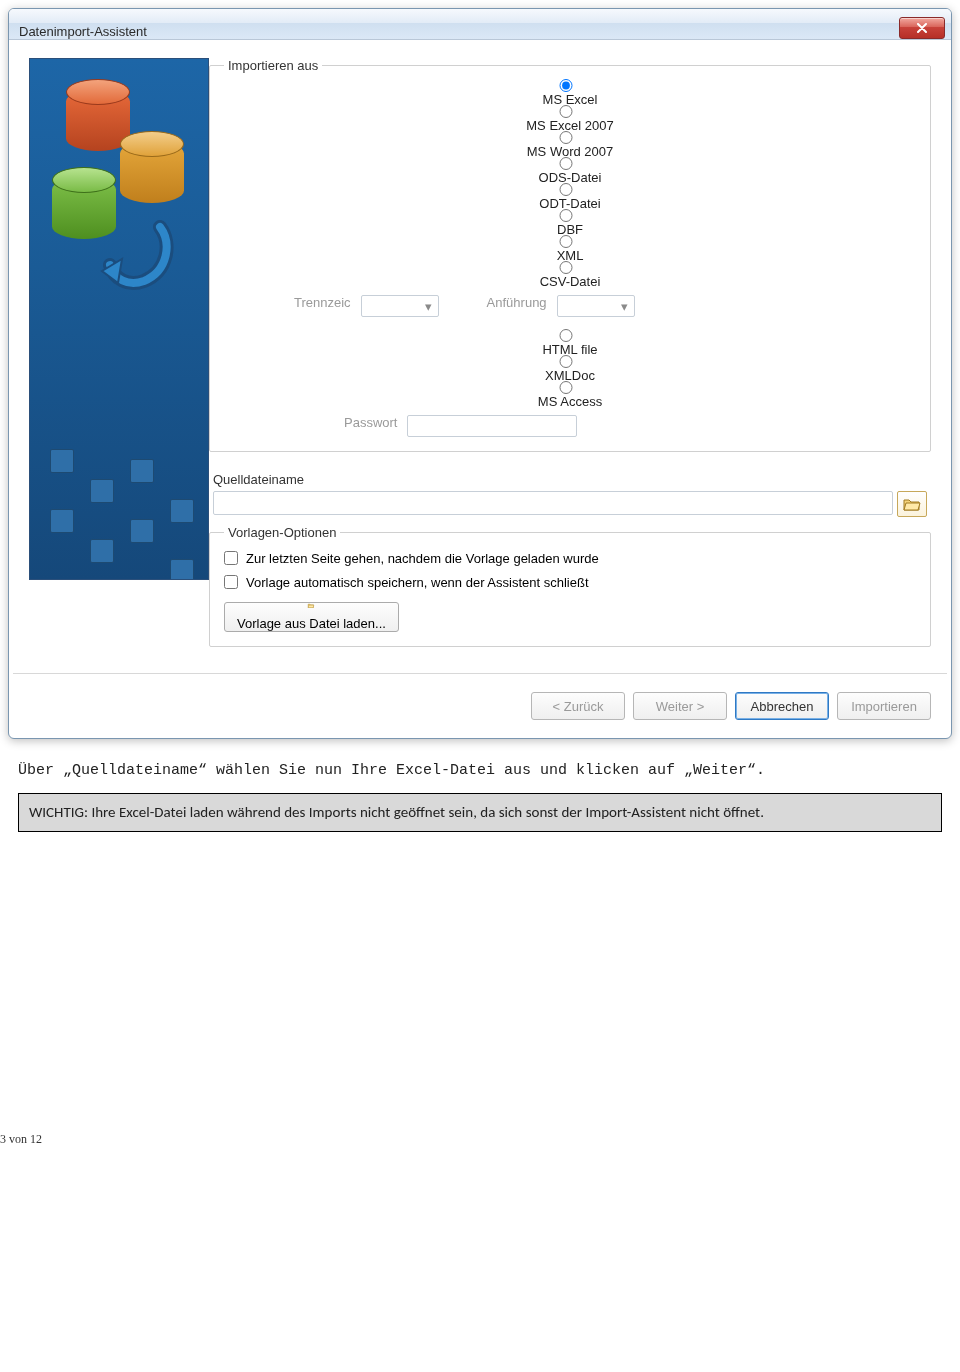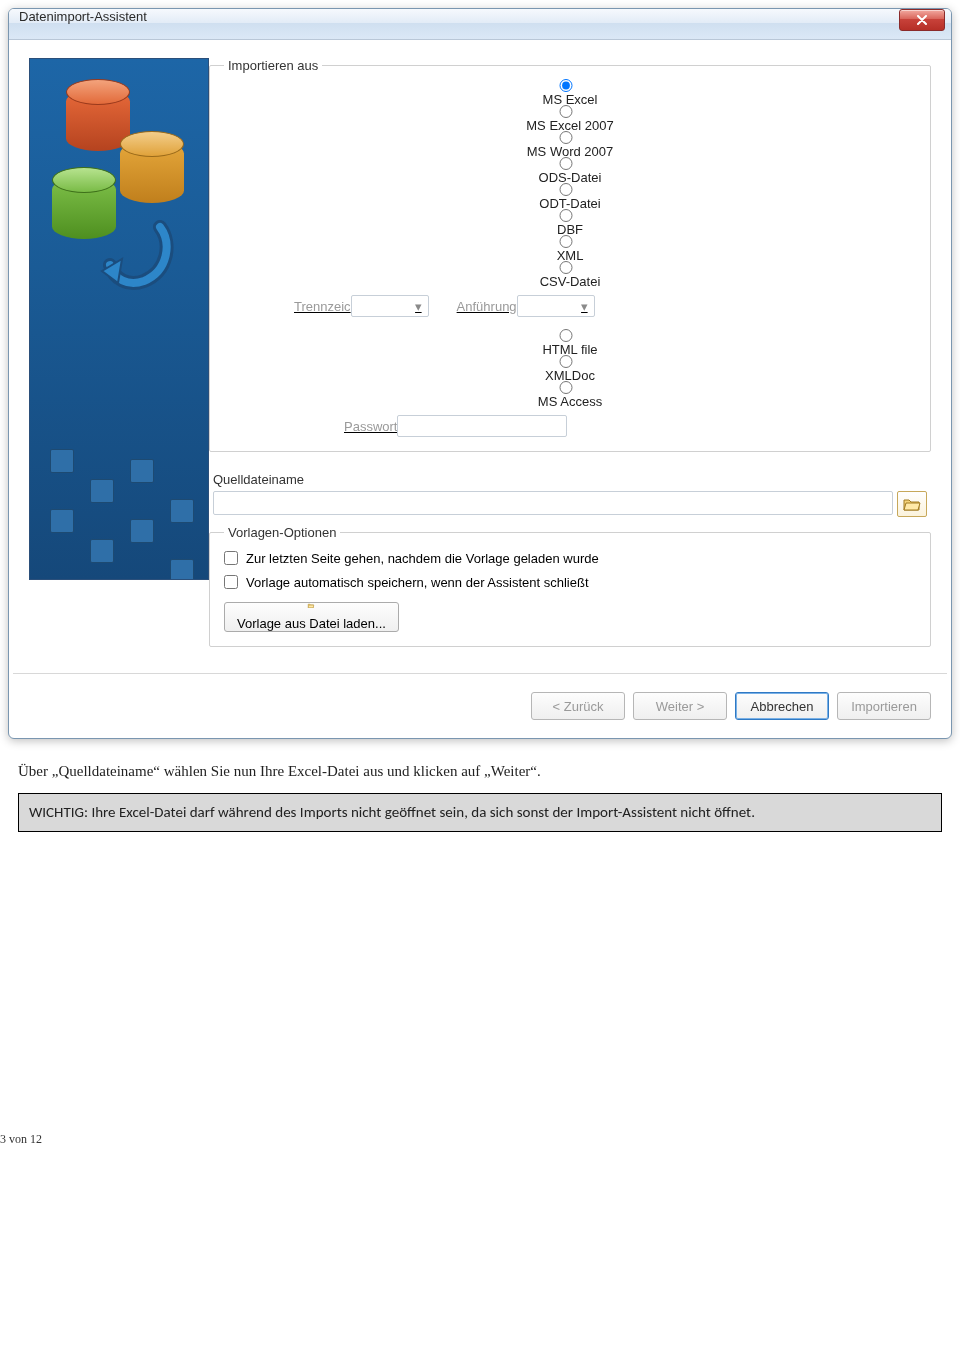--- a/index.html
+++ b/index.html
@@ -18,21 +18,21 @@
     box-shadow: 0 2px 10px rgba(0,0,0,.25);
     overflow: hidden;
     background: #fff;
   }
   
   .titlebar {
     height: 30px;
     background: linear-gradient(#f6f9fd, #e3ecf7 45%, #cfdff0 46%, #dbe8f6);
     border-bottom: 1px solid #b9c7d7;
     display: flex;
-    align-items: flex-start;
+    align-items: flex-end;
     padding: 0 6px 0 10px;
   }
   .title-text { color: #2a2a2a; font-size: 13px; }
   .close-btn {
     margin-left: auto;
     width: 44px; height: 20px;
     border: 1px solid #8a2a2a;
     border-radius: 3px;
     background: linear-gradient(#f2a9a0, #d9645a 45%, #c8423a 46%, #b62f27);
     display: flex; align-items: center; justify-content: center;
@@ -97,22 +97,22 @@
     display: flex; align-items: center;
     height: 26px;
     flex-direction: column;
   }
   .radio-row input[type=radio] {
     width: 14px; height: 14px; margin: 0 8px 0 0;
   }
   .radio-row label { color: #222; }
 
   .subrow {
-    display: flex; align-items: center; 
-    margin-top: 8px; margin-left: 70px; text-decoration: underline;
+    display: flex; gap: 10px;
+    margin-top: 8px; margin-left: 70px;
   }
   .dim { color: #9a9a9a; }
   .combo, .textfield {
     height: 22px;
     border: 1px solid #c7cfd8;
     background: #fff;
     border-radius: 2px;
     display: inline-flex; align-items: center;
     padding: 0 6px;
     box-sizing: border-box;
@@ -174,21 +174,21 @@
     display: inline-flex; align-items: center; justify-content: center;
     font-size: 13px;
     color: #333;
   }
   .btn.disabled { color: #9a9a9a; }
   .btn.focused { border: 1px solid #2f79c4; box-shadow: 0 0 0 1px #78b0e6 inset; }
 
   
   .note-plain {
     margin: 22px 18px 12px 18px;
-    font-family: Liberation Serif, serif;
+    font-family: Liberation Mono, monospace;
     font-size: 15px;
     color: #222;
     line-height: 1.35;
   }
   .note-box {
     margin: 0 18px 0 18px;
     border: 1px solid #000;
     background: #d9d9d9;
     padding: 8px 10px;
     font-family: Calibri, Arial, sans-serif;
@@ -352,14 +352,14 @@
 
   <div class="footer">
     <div class="btn disabled">&lt; Zurück</div>
     <div class="btn disabled">Weiter &gt;</div>
     <div class="btn focused">Abbrechen</div>
     <div class="btn disabled">Importieren</div>
   </div>
 </div>
 
 <div class="note-plain">Über „Quelldateiname“ wählen Sie nun Ihre Excel-Datei aus und klicken auf „Weiter“.</div>
-<div class="note-box">WICHTIG: Ihre Excel-Datei darf während des Imports nicht geöffnet sein, da sich sonst der Import-Assistent nicht öffnet.</div>
+<div class="note-box">WICHTIG: Ihre Excel-Datei laden während des Imports nicht geöffnet sein, da sich sonst der Import-Assistent nicht öffnet.</div>
 <div class="page-num">3 von 12</div>
 
 </body></html>

